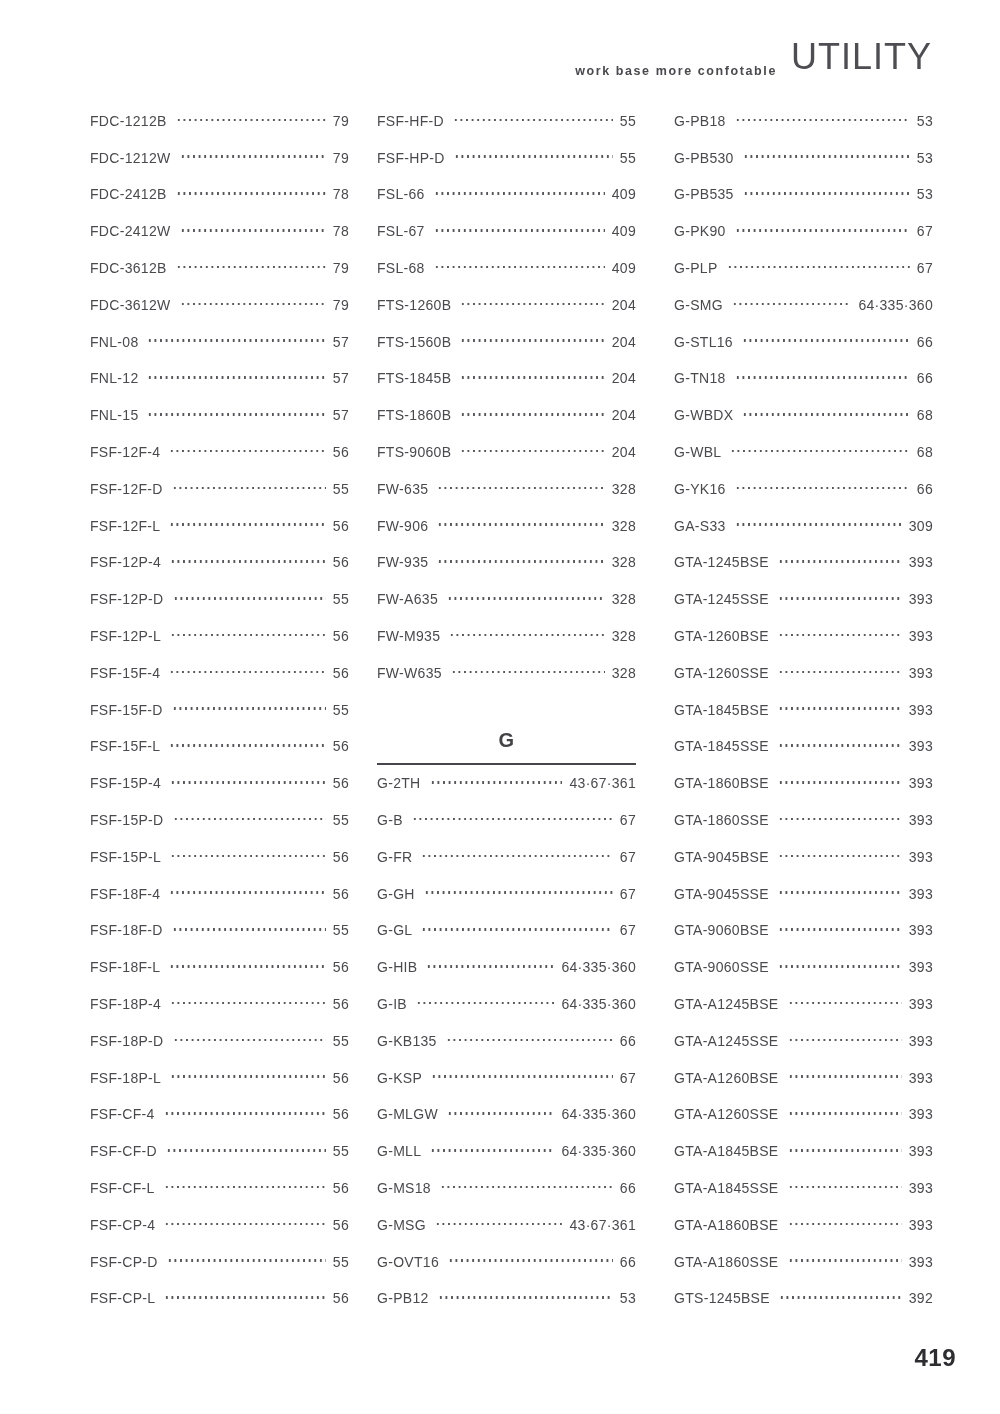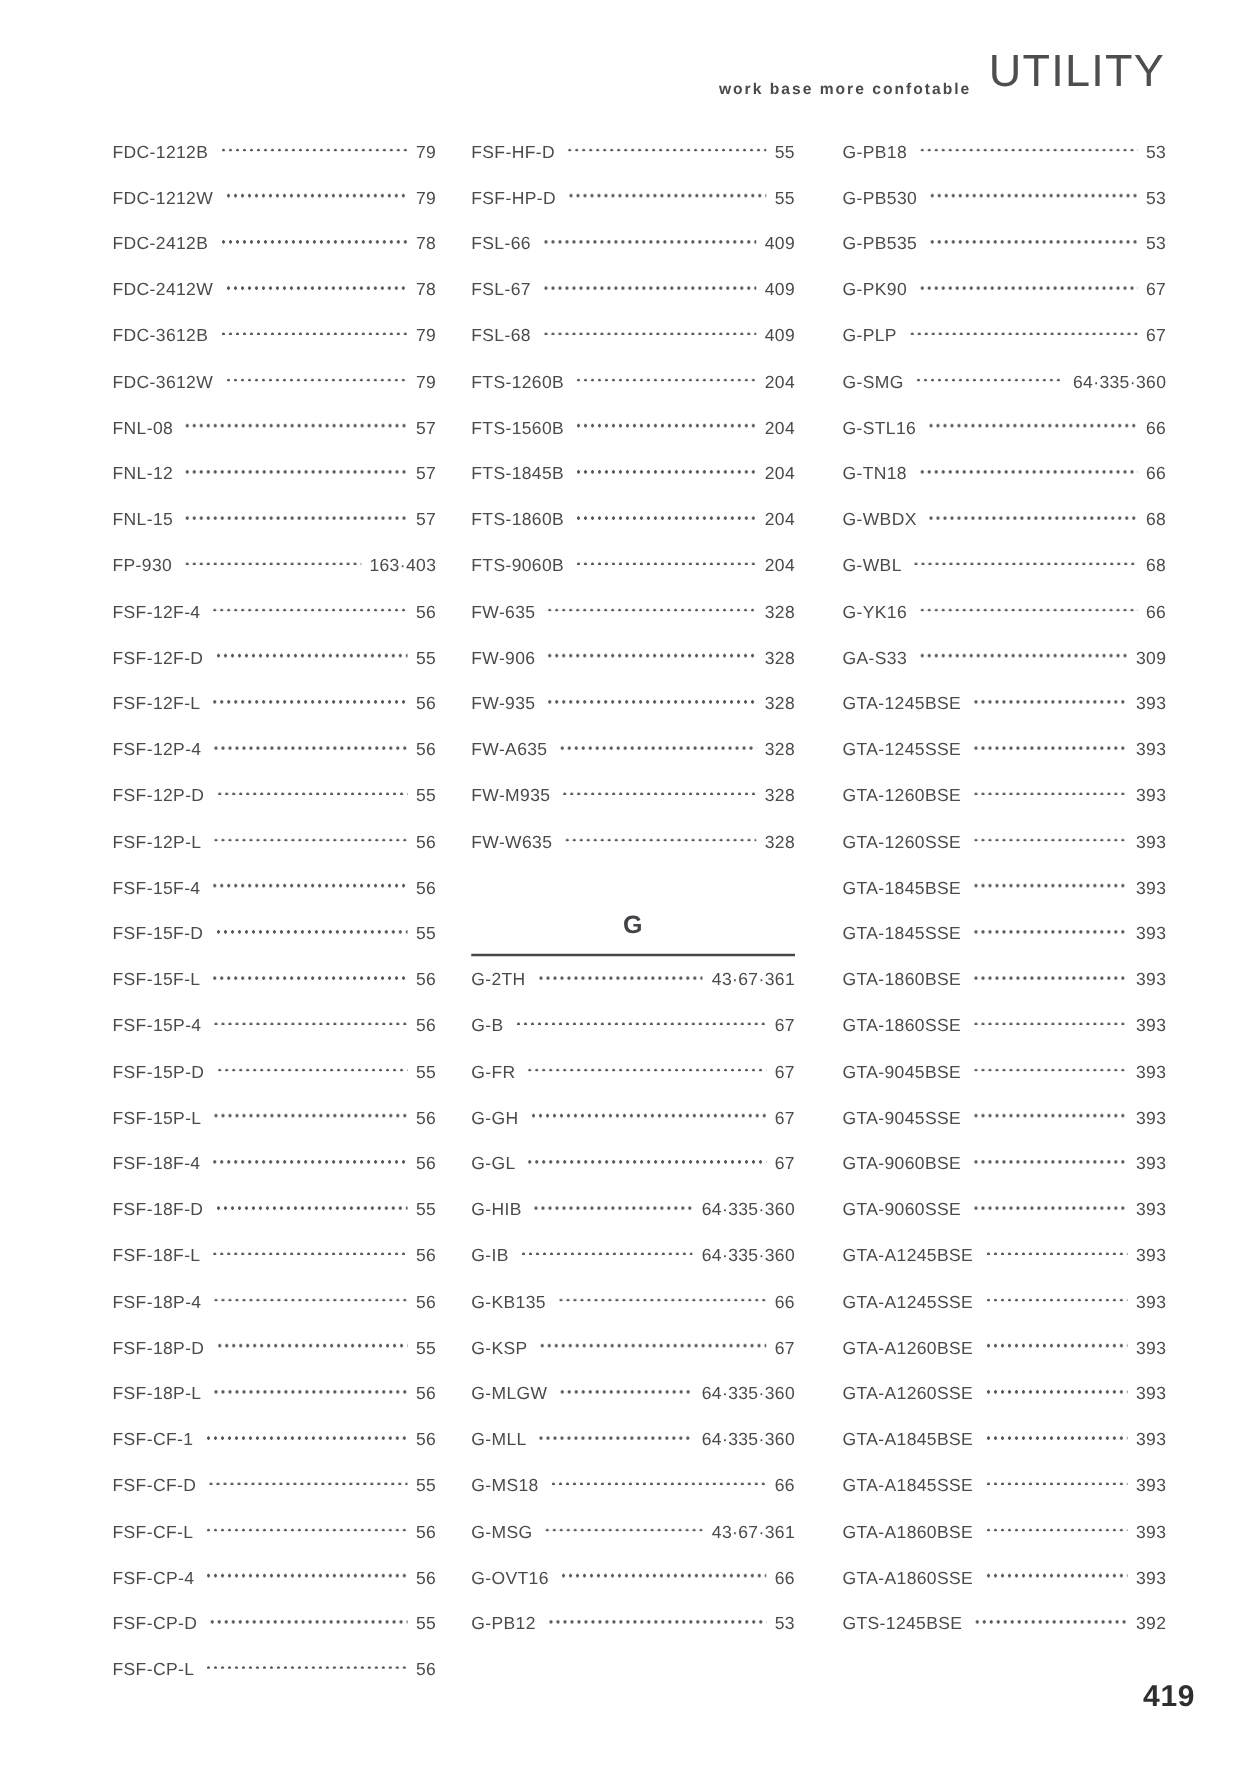--- a/index.html
+++ b/index.html
@@ -151,25 +151,20 @@
         <span class="label">FNL-12</span>
         <span class="leader"></span>
         <span class="pages">57</span>
       </div>
       <div class="row">
         <span class="label">FNL-15</span>
         <span class="leader"></span>
         <span class="pages">57</span>
       </div>
       <div class="row">
-        <span class="label">FP-930</span>
-        <span class="leader"></span>
-        <span class="pages">163·403</span>
-      </div>
-      <div class="row">
         <span class="label">FSF-12F-4</span>
         <span class="leader"></span>
         <span class="pages">56</span>
       </div>
       <div class="row">
         <span class="label">FSF-12F-D</span>
         <span class="leader"></span>
         <span class="pages">55</span>
       </div>
       <div class="row">
@@ -246,21 +241,21 @@
         <span class="label">FSF-18P-D</span>
         <span class="leader"></span>
         <span class="pages">55</span>
       </div>
       <div class="row">
         <span class="label">FSF-18P-L</span>
         <span class="leader"></span>
         <span class="pages">56</span>
       </div>
       <div class="row">
-        <span class="label">FSF-CF-1</span>
+        <span class="label">FSF-CF-4</span>
         <span class="leader"></span>
         <span class="pages">56</span>
       </div>
       <div class="row">
         <span class="label">FSF-CF-D</span>
         <span class="leader"></span>
         <span class="pages">55</span>
       </div>
       <div class="row">
         <span class="label">FSF-CF-L</span>

